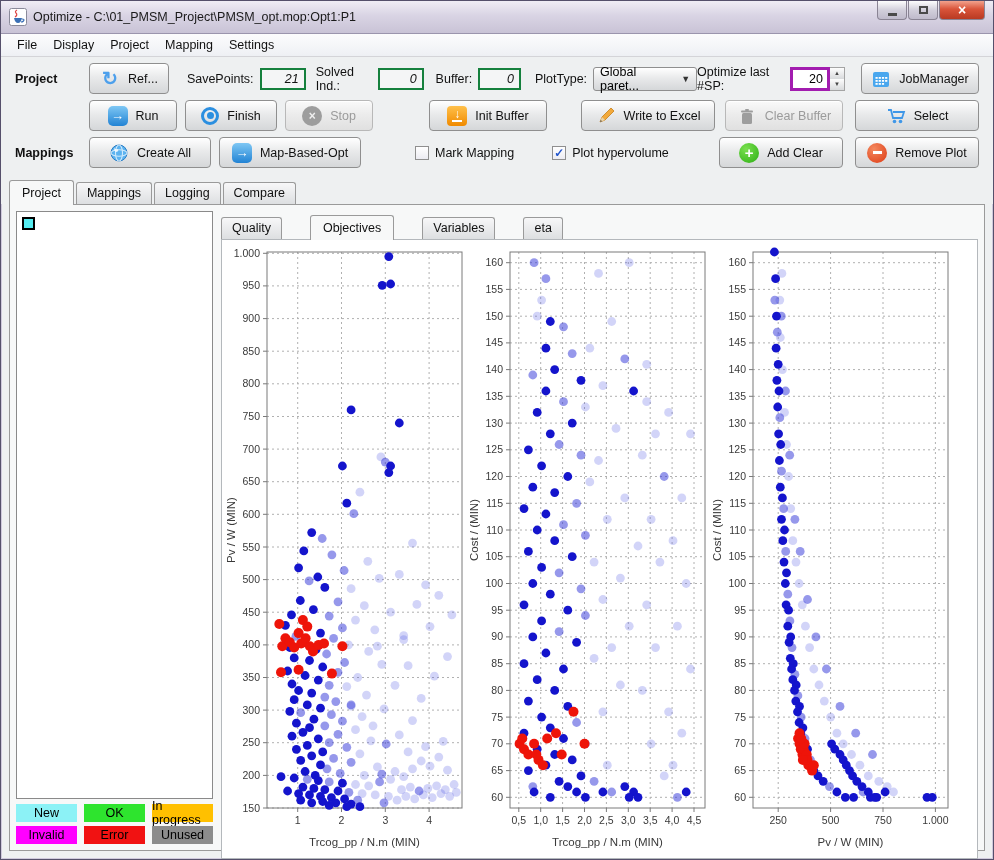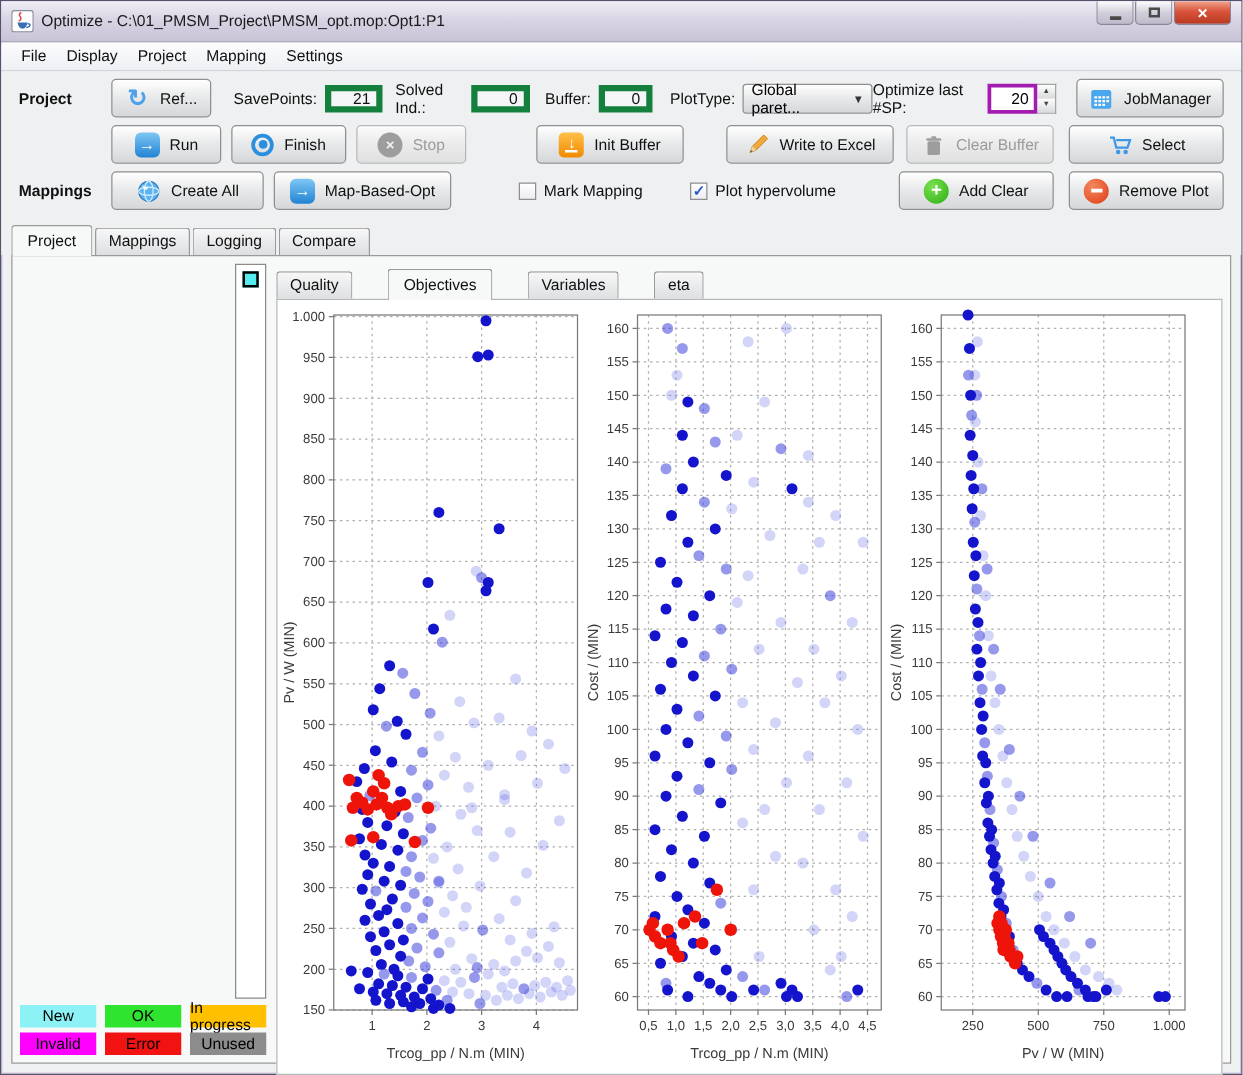--- a/index.html
+++ b/index.html
@@ -21,39 +21,39 @@
   .menu-item { font-size:12.5px; color:#111; padding:2px 8px; }
 
   
   .toolbar { background:#eef0f1; padding:6px 14px 8px 14px; }
   .trow { display:flex; align-items:center; }
   .trow + .trow { margin-top:6px; }
   .sect-label { width:74px; font-size:12.5px; font-weight:bold; color:#111; flex:0 0 auto; }
   .btn { height:31px; border:1px solid #8f8f8f; border-radius:4px; background:linear-gradient(#ffffff,#e9eaeb 45%,#d5d7d9); box-shadow:inset 0 1px 0 #fff; display:flex; align-items:center; justify-content:center; gap:8px; font-size:12.5px; color:#111; padding:0 10px; }
   .btn.disabled { color:#9b9b9b; border-color:#b8b8b8; background:linear-gradient(#fafafa,#ececec 45%,#e0e0e0); }
   .ic { width:20px; height:20px; flex:0 0 auto; display:flex; align-items:center; justify-content:center; }
-  .field { height:22px; border:5px solid #15803d; background:#f4f5f6; font-size:12.5px; color:#111; display:flex; align-items:center; justify-content:flex-end; padding:0 5px; }
+  .field { height:22px; border:2px solid #15803d; background:#f4f5f6; font-size:12.5px; color:#111; display:flex; align-items:center; justify-content:flex-end; padding:0 5px;font-style:italic; }
   .lbl { font-size:12.5px; color:#111; }
   .combo { height:24px; border:1px solid #8f8f8f; border-radius:3px; background:linear-gradient(#ffffff,#e9eaeb 45%,#d5d7d9); display:flex; align-items:center; font-size:12.5px; padding:0 6px; gap:10px; }
   .combo .arrow { font-size:9px; color:#333; }
   .spin { display:flex; align-items:stretch; height:24px; }
   .spin .val { width:40px; border:3px solid #a21caf; background:#fff; display:flex; align-items:center; justify-content:flex-end; font-size:12.5px; padding:0 4px; }
   .spin .arrows { display:flex; flex-direction:column; width:15px; border:1px solid #a4a4a4; border-left:none; }
   .spin .arrows div { flex:1; background:linear-gradient(#fdfdfd,#d8dadc); font-size:6px; color:#444; display:flex; align-items:center; justify-content:center; }
   .chk { display:flex; align-items:center; gap:6px; font-size:12.5px; color:#111; }
   .chkbox { width:14px; height:14px; border:1px solid #8f8f8f; background:linear-gradient(#fff,#ececf2); display:flex; align-items:center; justify-content:center; font-size:12px; font-weight:bold; color:#2255cc; }
 
   
   .tabbar { display:flex; align-items:flex-end; padding:4px 0 0 8px; background:#eef0f1; }
   .tab { font-size:12.5px; color:#111; border:1px solid #9a9a9a; border-bottom:none; border-radius:3px 3px 0 0; background:linear-gradient(#f7f7f8,#dddfe1); padding:3px 10px 4px 10px; margin-right:2px; position:relative; }
   .tab.active { background:#f7f8f8; padding:5px 12px 5px 12px; margin-bottom:-1px; z-index:2; }
 
   
   .content { flex:1; margin:0 8px 8px 8px; border:1px solid #9a9a9a; background:#f7f8f8; display:flex; padding:6px; min-height:0; }
-  .left-col { width:197px; display:flex; flex-direction:column; flex:0 0 auto;align-items:flex-end; }
+  .left-col { width:197px; display:flex; flex-direction:column; flex:0 0 auto; }
   .tree { flex:1; background:#fff; border:1px solid #8a8a8a; padding:5px; }
   .tree-item-box { width:13px; height:13px; border:2px solid #000; }
   .legend { margin-top:5px; display:grid; grid-template-columns:1fr 1fr 1fr; gap:4px 7px; }
   .legend-cell { height:18px; display:flex; align-items:center; justify-content:center; font-size:12.5px; color:#000; }
 
   .right-col { flex:1; margin-left:8px; display:flex; flex-direction:column; min-width:0; }
   .inner-tabbar { display:flex; align-items:flex-end; padding-left:0;gap:26px; }
   .plots-panel { flex:1; border:1px solid #b4b8bc; background:#ffffff; display:flex; padding:2px 0 0 2px; z-index:1; }
   .plot-wrap { flex:0 0 auto; }
   svg text { font-family:"Liberation Sans", sans-serif; }

